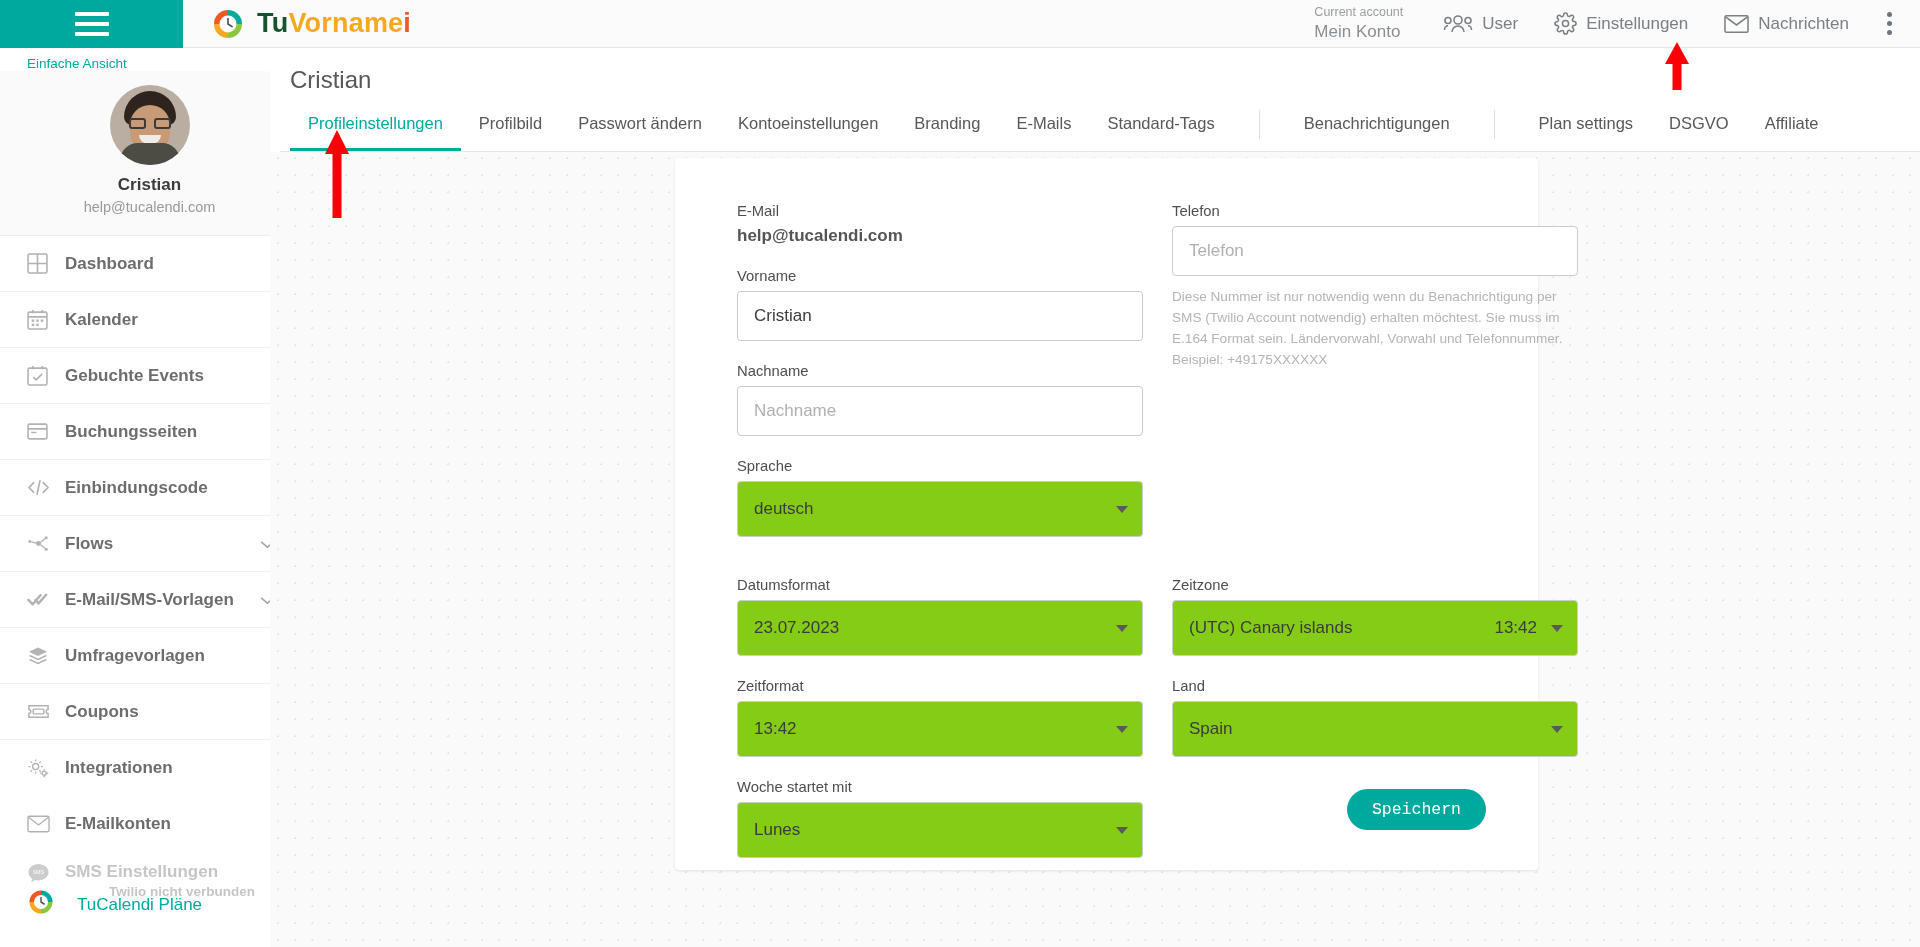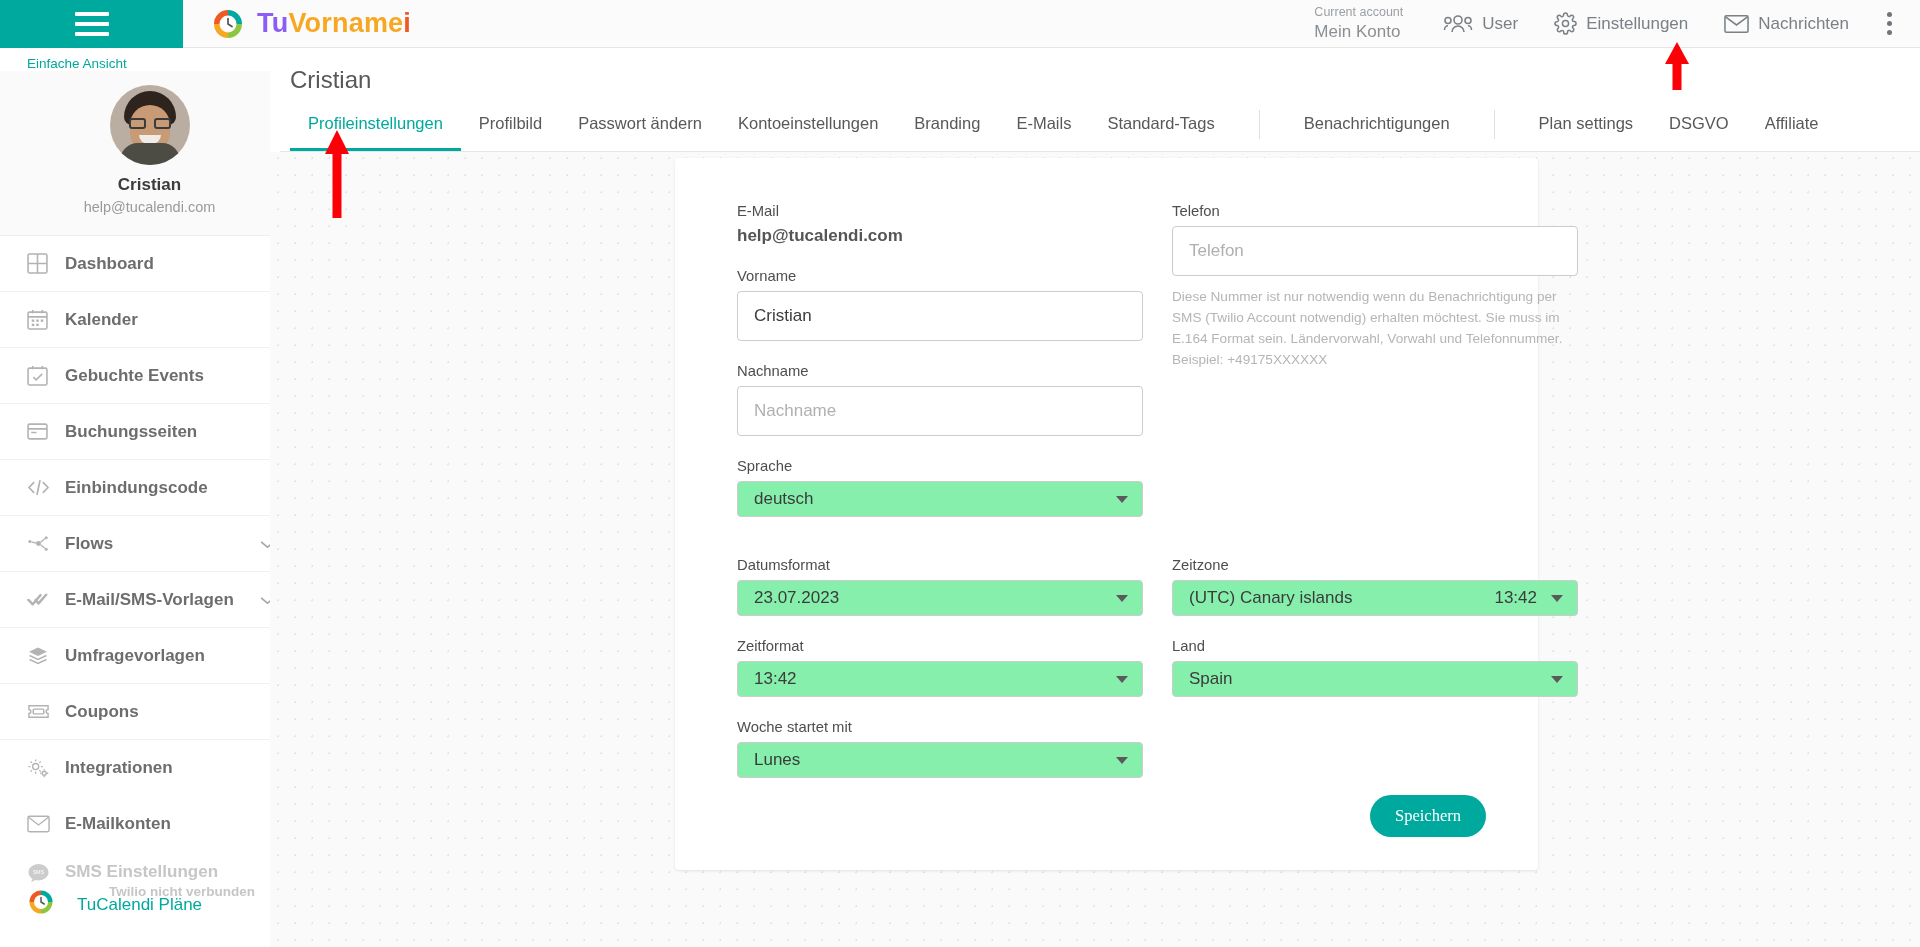--- a/index.html
+++ b/index.html
@@ -23,21 +23,21 @@
     width: 183px; height: 48px; background: #00a99d;
     display: flex; align-items: center; justify-content: center;
     cursor: pointer;
   }
   .burger { width: 34px; height: 24px; display: flex; flex-direction: column; justify-content: space-between; }
   .burger i { display: block; height: 4px; background: #fff; border-radius: 1px; }
 
   .brand { display: flex; align-items: center; gap: 12px; margin-left: 28px; }
   .brand-logo { width: 34px; height: 34px; position: relative; }
   .brand-text { font-size: 27px; font-weight: bold; letter-spacing: .2px; }
-  .c-teal { color: #8b5cf6; }
+  .c-teal { color: #14532d; }
   .c-orange { color: #f7a823; }
   .c-red { color: #ef5a24; }
 
   .top-right { margin-left: auto; display: flex; align-items: center; gap: 0; padding-right: 14px; }
   .acct { text-align: left; margin-right: 22px; line-height: 1.25; }
   .acct .lab { font-size: 12.5px; color: #9b9fa3; }
   .acct .val { font-size: 17px; color: #8a8f94; }
   .topnav-item {
     display: flex; align-items: center; gap: 9px;
     font-size: 17px; color: #7a8085; cursor: pointer;
@@ -126,36 +126,36 @@
 
   .fld-label { font-size: 14.8px; color: #4e4e4e; margin-bottom: 7px; }
   .static-val { font-size: 17px; font-weight: bold; color: #555; }
   .inp {
     width: 406px; height: 50px; border: 1px solid #ccc; border-radius: 4px;
     font-size: 17px; color: #3b3b3b; padding: 0 16px;
     font-family: "Liberation Sans", sans-serif; background: #fff; outline: none;
   }
   .inp::placeholder { color: #b0b0b0; }
   .sel {
-    width: 406px; height: 36px; border: 1px solid #ccc; border-radius: 4px;
+    width: 406px; height: 56px; border: 1px solid #ccc; border-radius: 4px;
     display: flex; align-items: center; padding: 0 14px 0 16px;
-    font-size: 17px; color: #3b3b3b; cursor: pointer; background:#86efac;
+    font-size: 17px; color: #3b3b3b; cursor: pointer; background:#84cc16;
   }
   .sel .val { flex: 1; }
   .sel .side { color: #3b3b3b; margin-right: 14px; }
   .caret { width: 0; height: 0; border-left: 6px solid transparent; border-right: 6px solid transparent; border-top: 7px solid #5a5a5a; }
   .hint { font-size: 13.6px; color: #b5b5b5; line-height: 1.55; width: 400px; margin-top: 10px; }
   .mb24 { margin-bottom: 22px; }
   .mb30 { margin-bottom: 28px; }
 
   .save-btn {
-    position: absolute; right: 52px; bottom: 33px;
+    position: absolute; right: 52px; bottom: 40px;
     background: #00a99d; color: #fff; font-size: 16.5px;
     border: none; border-radius: 22px; padding: 11px 25px; cursor: pointer;
-    font-family: Liberation Serif, serif;
+    font-family: Liberation Mono, monospace;
   }
 
   
   .arrow { position: absolute; z-index: 40; }
   .arrow svg { display: block; }
 </style>
 </head>
 <body>
 
 <div id="app">

